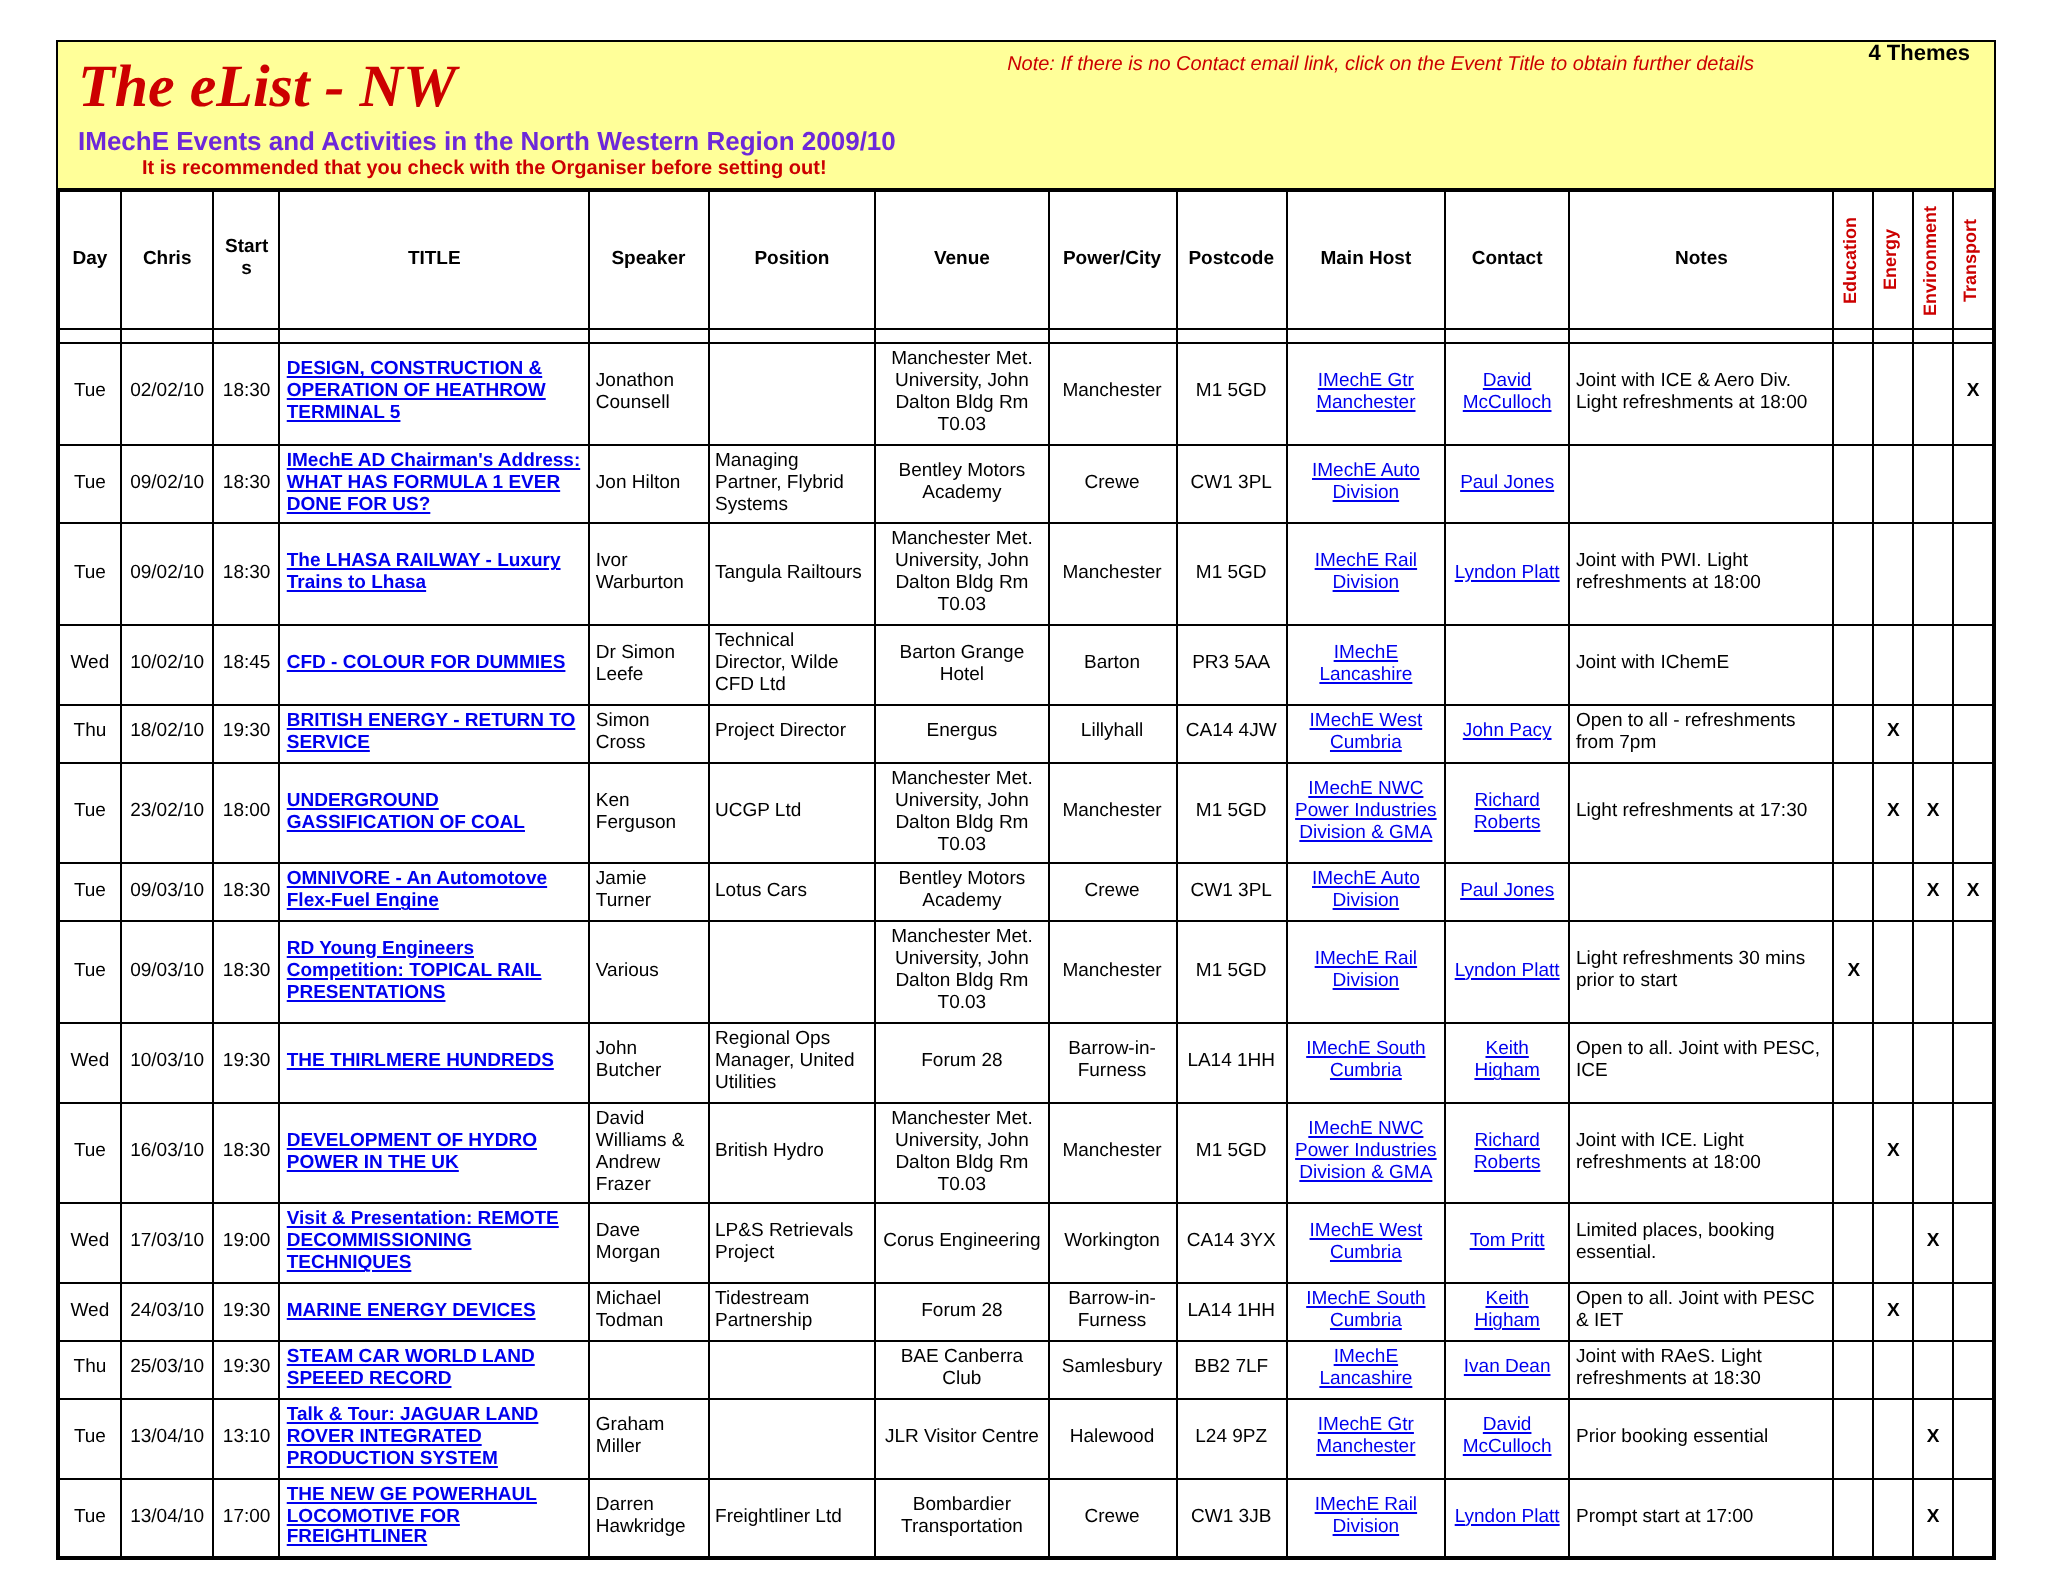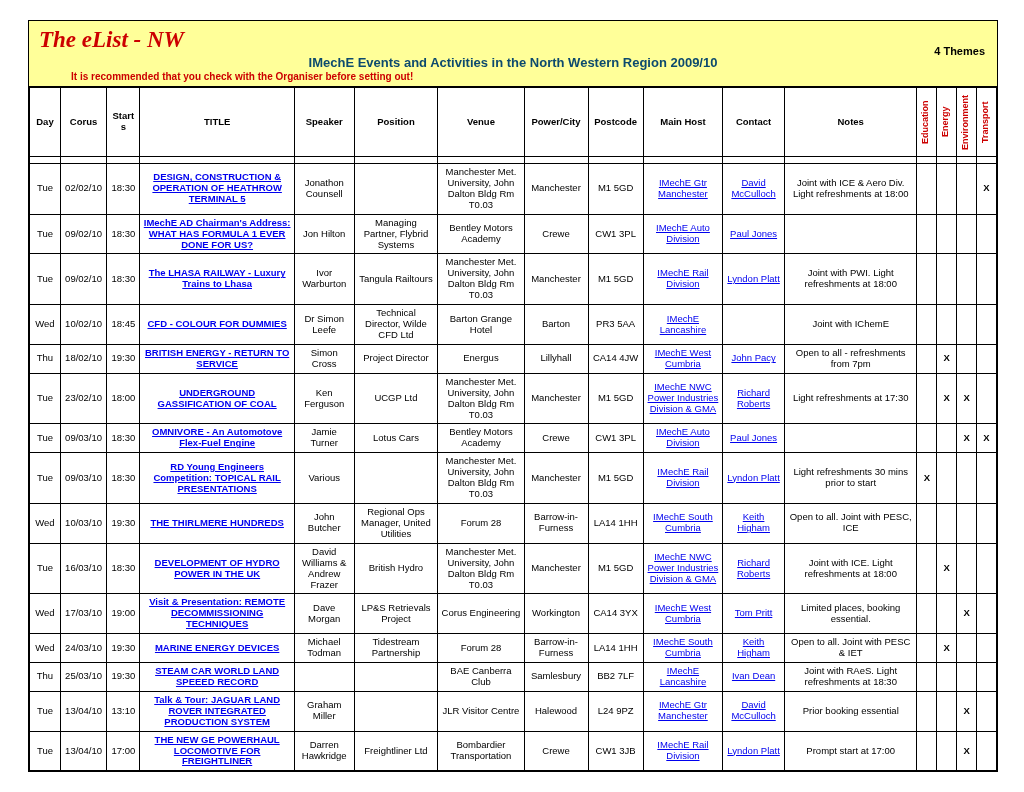--- a/index.html
+++ b/index.html
@@ -16,69 +16,68 @@
     border:1px solid #000;
   }
   .banner{
     background:#ffff99;
     border-bottom:1px solid #000;
     padding:6px 10px 4px 10px;
     position:relative;
   }
   .title{
     font-family: Georgia, 'Times New Roman', serif;
-    font-size:23px;
+    font-size:30px;
     font-weight:bold;
     font-style:italic;
     color:#cc0000;
     margin:0;
   }
   .subtitle{
     font-size:13px;
     font-weight:bold;
-    color:#0c4a6e;
+    color:#6d28d9;
     margin:2px 0 0 0;
-    text-align:center;
   }
   .warn{
     font-size:10px;
     font-weight:bold;
     color:#cc0000;
     margin:1px 0 0 0;
     padding-left:32px;
   }
   .top-right{
     position:absolute;
     right:120px;
     top:4px;
     font-size:10px;
     text-align:center;
   }
   .top-right .row1{font-weight:bold;}
   .top-right .note{font-style:italic; color:#cc0000; margin-top:2px;}
   .themes{
     position:absolute;
     right:12px;
-    top:24px;
+    top:0;
     font-weight:bold;
     font-size:11px;
   }
   a{color:#0000ee;text-decoration:underline;}
   table{border-collapse:collapse;width:100%;table-layout:fixed;}
   th,td{
     border:1px solid #000;
     padding:2px 3px;
     vertical-align:middle;
     text-align:center;
     font-size:9.5px;
     line-height:1.15;
     word-wrap:break-word;
   }
   th{font-weight:bold;background:transparent;}
-  td.left{text-align:center;}
+  td.left{text-align:left;}
   .col-day{width:28px;}
   .col-date{width:42px;}
   .col-starts{width:30px;}
   .col-title{width:140px;}
   .col-speaker{width:54px;}
   .col-position{width:76px;}
   .col-venue{width:78px;}
   .col-town{width:58px;}
   .col-post{width:50px;}
   .col-host{width:72px;}
@@ -109,20 +108,21 @@
 </head>
 <body>
 
 <div class="sheet">
 
   <div class="banner">
     <div class="title">The eList - NW</div>
     <div class="subtitle">IMechE Events and Activities in the North Western Region 2009/10</div>
     <div class="warn">It is recommended that you check with the Organiser before setting out!</div>
     <div class="top-right">
+      <div class="note">Note: If there is no Contact email link, click on the Event Title to obtain further details</div>
     </div>
     <div class="themes">4 Themes</div>
   </div>
 
   <table>
     <colgroup>
       <col class="col-day">
         <col class="col-date">
         <col class="col-starts">
         <col class="col-title">
@@ -135,21 +135,21 @@
         <col class="col-contact">
         <col class="col-notes">
       <col class="col-theme">
         <col class="col-theme">
         <col class="col-theme">
         <col class="col-theme">
     </colgroup>
     <thead>
       <tr>
         <th>Day</th>
-        <th>Corus</th>
+        <th>Chris</th>
         <th>Starts</th>
         <th>TITLE</th>
         <th>Speaker</th>
         <th>Position</th>
         <th>Venue</th>
         <th>Power/City</th>
         <th>Postcode</th>
         <th>Main Host</th>
         <th>Contact</th>
         <th>Notes</th>

